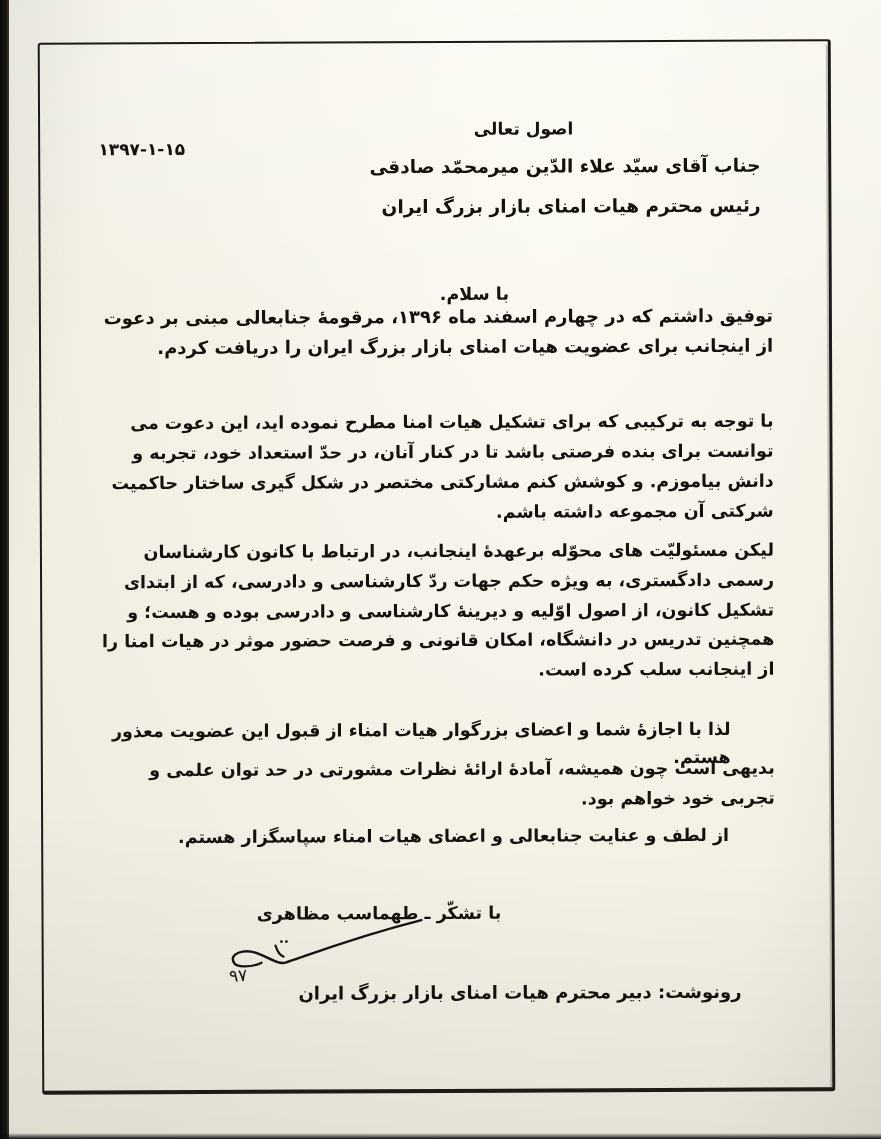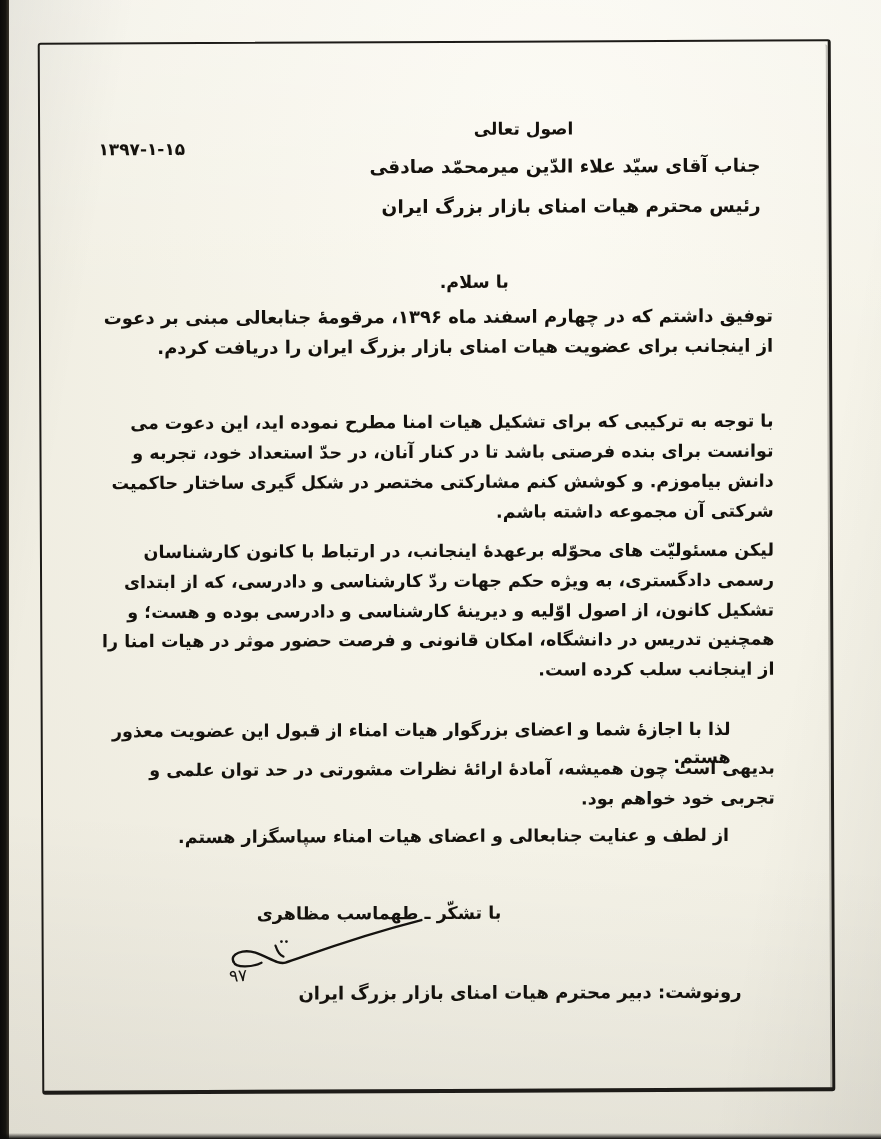--- a/index.html
+++ b/index.html
@@ -132,21 +132,21 @@
   }
   .addr2 {
     right: 68px;
     top: 152px;
     font-size: 18.5px;
     width: 530px;
   }
 
   .salam {
     right: 320px;
-    top: 228px;
+    top: 240px;
     font-size: 17.5px;
     margin-left: 18px;
   }
 
   .p1 {
     right: 56px;
     top: 262px;
     width: 678px;
     font-size: 18px;
     line-height: 1.68;

